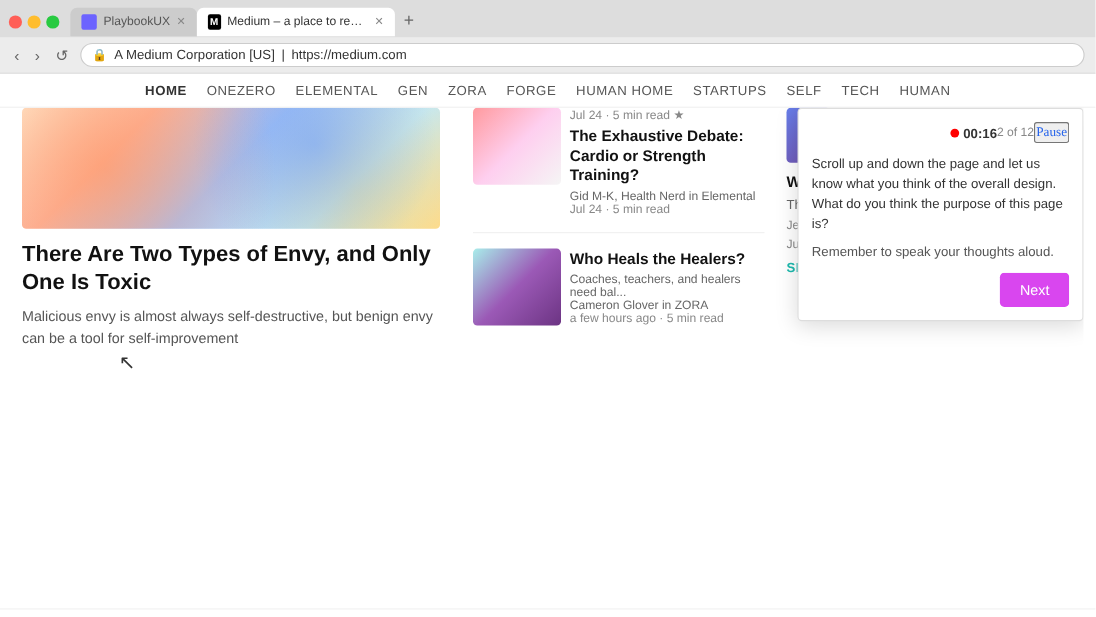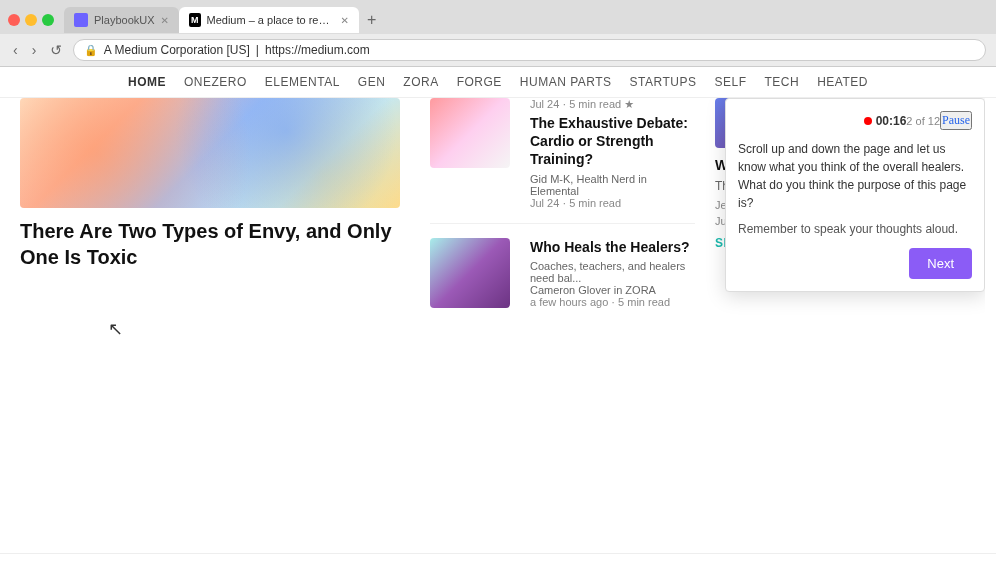--- a/index.html
+++ b/index.html
@@ -89,21 +89,21 @@
       font-size: 13px; color: #555; line-height: 1.5; margin-bottom: 10px;
     }
     .article-meta { font-size: 12px; color: #888; }
     .author-name { color: #333; }
     .cursor { color: #333; font-size: 18px; position: absolute; top: 220px; left: 108px; }
 
     
     .middle-panel {
       width: 285px; padding: 0 10px; overflow: hidden;
     }
-    .mid-article { display: flex; gap: 20px; margin-bottom: 14px; padding-bottom: 14px; border-bottom: 1px solid #f0f0f0; }
+    .mid-article { display: flex; gap: 8px; margin-bottom: 14px; padding-bottom: 14px; border-bottom: 1px solid #f0f0f0; }
     .mid-article:last-child { border-bottom: none; }
     .mid-thumb {
       width: 80px; height: 70px; flex-shrink: 0; border-radius: 4px; overflow: hidden;
     }
     .thumb-cardio { background: linear-gradient(135deg, #ff9a9e, #fecfef, #f5f5f5); }
     .thumb-healer { background: linear-gradient(135deg, #a8edea, #9b59b6, #6c3483); }
     .mid-article-content { flex: 1; }
     .mid-meta-top { font-size: 11px; color: #888; margin-bottom: 3px; }
     .mid-title { font-size: 14px; font-weight: 700; color: #111; line-height: 1.3; margin-bottom: 4px; }
     .mid-byline { font-size: 11px; color: #666; }
@@ -143,21 +143,21 @@
       margin-bottom: 10px;
     }
     .overlay-timer { display: flex; align-items: center; gap: 4px; }
     .record-dot { width: 8px; height: 8px; border-radius: 50%; background: #f00; }
     .timer-text { font-size: 12px; color: #333; font-weight: 600; }
     .progress-text { font-size: 11px; color: #888; }
     .pause-btn { font-size: 12px; color: #2563eb; cursor: pointer; font-weight: 500; font-family: Liberation Serif, serif; }
     .overlay-body { font-size: 12px; color: #333; line-height: 1.5; margin-bottom: 10px; }
     .overlay-hint { font-size: 12px; color: #555; margin-top: 6px; }
     .next-btn {
-      background: #8b5cf6; color: #fff; border: none; padding: 8px 18px;
+      background: #d946ef; color: #fff; border: none; padding: 8px 18px;
       border-radius: 4px; font-size: 13px; font-weight: 500; cursor: pointer;
       float: right;
     }
   </style>
 </head>
 <body>
 
 <div class="browser-chrome">
   <div class="tab-bar">
     <div class="window-controls">
@@ -190,32 +190,33 @@
   </div>
 </div>
 
 <nav class="medium-nav">
   <a class="nav-item active">HOME</a>
   <a class="nav-item">ONEZERO</a>
   <a class="nav-item">ELEMENTAL</a>
   <a class="nav-item">GEN</a>
   <a class="nav-item">ZORA</a>
   <a class="nav-item">FORGE</a>
-  <a class="nav-item">HUMAN PARTS</a>
+  <a class="nav-item">HUMAN HOME</a>
   <a class="nav-item">STARTUPS</a>
   <a class="nav-item">SELF</a>
   <a class="nav-item">TECH</a>
-  <a class="nav-item">HEATED</a>
+  <a class="nav-item">HUMAN</a>
 </nav>
 
 <div class="main-content">
 
   <div class="left-panel">
     <div class="hero-image"></div>
     <h2 class="article-title">There Are Two Types of Envy, and Only One Is Toxic</h2>
+    <p class="article-desc">Malicious envy is almost always self-destructive, but benign envy can be a tool for self-improvement</p>
     <span class="cursor">↖</span>
   </div>
 
   <div class="middle-panel">
     <div class="mid-article">
       <div class="mid-thumb thumb-cardio"></div>
       <div class="mid-article-content">
         <div class="mid-meta-top">
           <span>Jul 24</span>
           <span> · </span>
@@ -251,21 +252,21 @@
 
     <div class="overlay-panel">
       <div class="overlay-header">
         <div class="overlay-timer">
           <div class="record-dot"></div>
           <span class="timer-text">00:16</span>
         </div>
         <span class="progress-text">2 of 12</span>
         <button class="pause-btn">Pause</button>
       </div>
-      <div class="overlay-body">Scroll up and down the page and let us know what you think of the overall healers. What do you think the purpose of this page is?</div>
+      <div class="overlay-body">Scroll up and down the page and let us know what you think of the overall design. What do you think the purpose of this page is?</div>
       <div class="overlay-hint">Remember to speak your thoughts aloud.</div>
       <div style="margin-top:12px; overflow:hidden;">
         <button class="next-btn">Next</button>
       </div>
     </div>
   </div>
 </div>
 
 <div class="newsletter-section">
   

